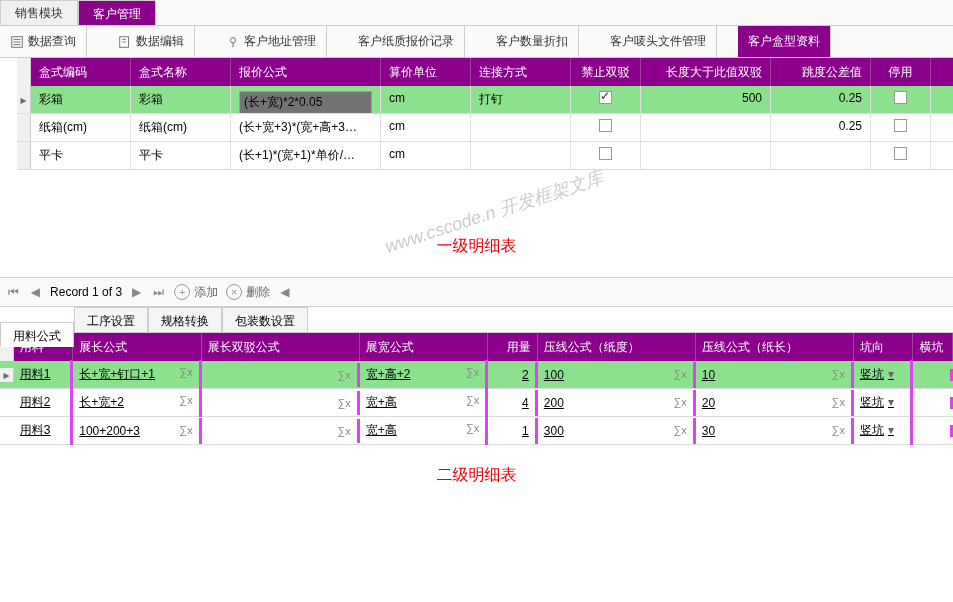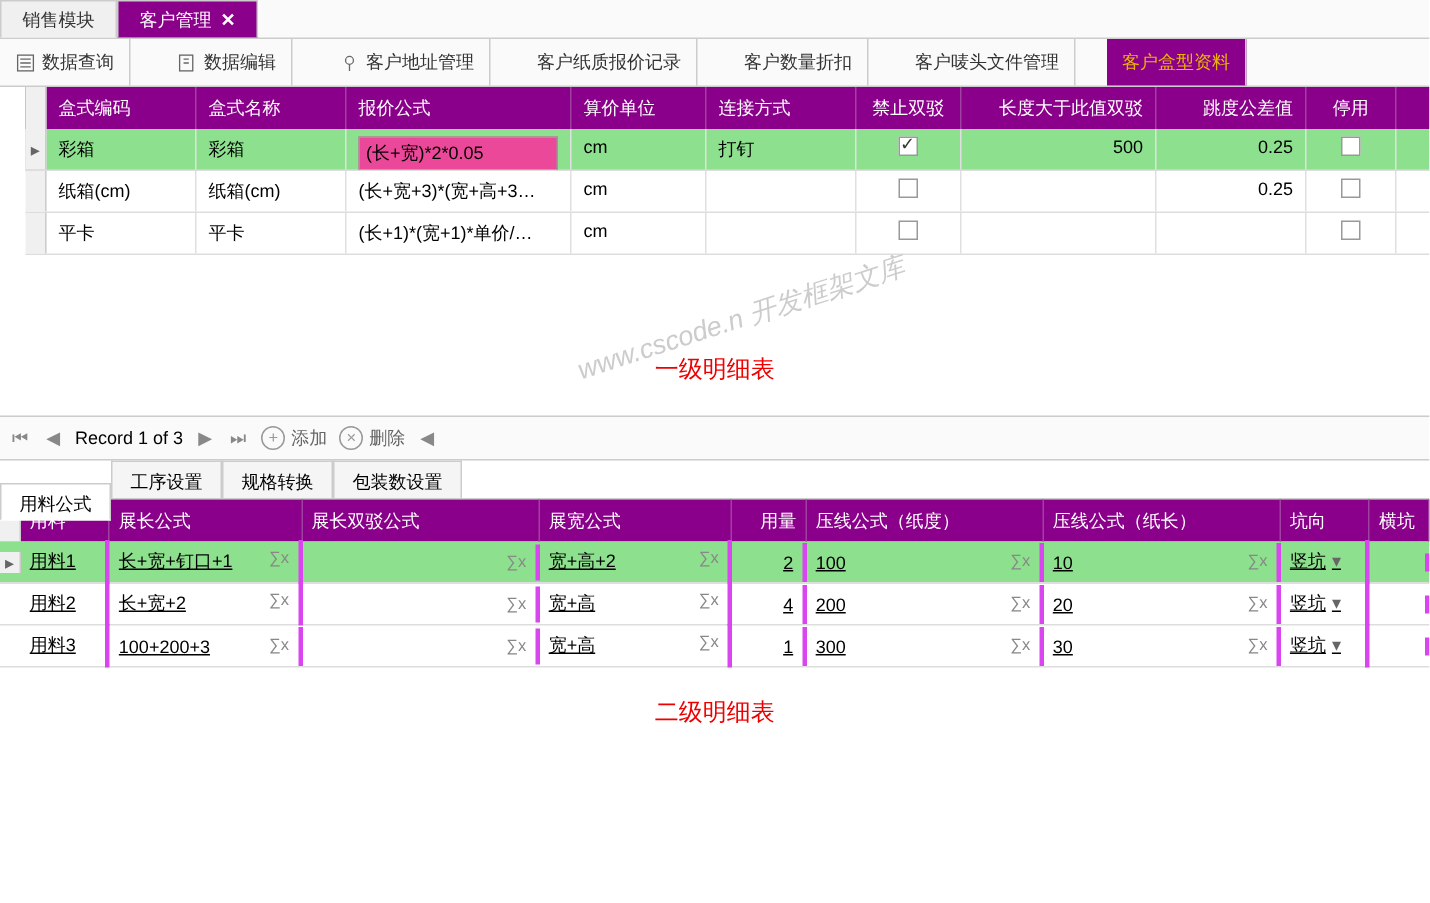--- a/index.html
+++ b/index.html
@@ -1,33 +1,33 @@
 <!DOCTYPE html>
 <html><head>
 <meta charset="utf-8">
 <style>
 * { margin:0; padding:0; box-sizing:border-box; font-family:"Microsoft YaHei",Arial,sans-serif; font-size:12px; }
 body { background:#fff; width:953px; height:602px; overflow:hidden; position:relative; }
 .top-tabs { display:flex; border-bottom:1px solid #ccc; height:26px; background:#fafafa; }
 .top-tab { padding:5px 14px; border:1px solid #ccc; border-bottom:none; background:#f0f0f0; color:#333; cursor:pointer; display:flex; align-items:center; gap:6px;}
-.top-tab.active { background:#8b008b; color:#fff; }
+.top-tab.active { background:#8b008b; color:#fff;flex-direction:column; }
 .close-x { color:#fff; font-weight:bold;}
 .toolbar { display:flex; border-bottom:1px solid #ccc; height:32px; background:#fafafa;gap:21px; }
 .tool-btn { padding:6px 10px; border-right:1px solid #ccc; display:flex; align-items:center; gap:4px; cursor:pointer; color:#333; }
-.tool-btn.active { background:#8b008b; color:#eab308; }
+.tool-btn.active { background:#8b008b; color:#ffffff; }
 .tool-icon { width:14px; height:14px; display:inline-block; }
 .grid { width:100%;padding-left:17px; }
 .grid-header { display:flex; background:#8b008b; color:#fff; height:28px; align-items:stretch; }
 .grid-header .cell { padding:6px 8px; border-right:1px solid #a040a0; }
 .grid-row { display:flex; height:28px; align-items:stretch; border-bottom:1px solid #ddd; }
 .grid-row.sel { background:#8de08d; }
 .grid-row .cell { padding:5px 8px; border-right:1px solid #e0e0e0; overflow:hidden; white-space:nowrap; text-overflow:ellipsis; }
 .rowhandle { width:14px; background:#f0f0f0; border-right:1px solid #ccc; display:flex; align-items:center; justify-content:center; color:#666;}
 .c-code{width:100px;} .c-name{width:100px;} .c-formula{width:150px;} .c-unit{width:90px;} .c-conn{width:100px;} .c-forbid{width:70px;text-align:center;} .c-len{width:130px;text-align:right;} .c-tol{width:100px;text-align:right;} .c-dis{width:60px;text-align:center;}
-.input-like{ background:#ec4899; border:1px solid #999; padding:2px 4px; height:38px; display:inline-block; width:100%; }
+.input-like{ background:#737373; border:1px solid #999; padding:2px 4px; height:38px; display:inline-block; width:100%; }
 .chk { width:13px; height:13px; border:1px solid #999; display:inline-block; background:#fff; position:relative;}
 .chk.on::after{content:"✓"; position:absolute; top:-3px; left:0; font-size:12px; color:#333;}
 .watermark { position:absolute; top:200px; left:380px; color:#ccc; font-size:18px; font-style:italic; transform:rotate(-18deg); pointer-events:none;}
 .section-label { color:#e00; font-size:16px; text-align:center; padding:20px 0;font-family:Liberation Mono, monospace;}
 .pager { display:flex; align-items:center; gap:8px; border-top:1px solid #ccc; border-bottom:1px solid #ccc; height:30px; padding:0 6px; background:#fafafa;}
 .pager .pbtn { color:#888; cursor:pointer; padding:0 2px;}
 .pager .circle-btn { display:flex; align-items:center; gap:4px; color:#666; cursor:pointer;}
 .circ { width:16px; height:16px; border:1.5px solid #999; border-radius:50%; display:flex; align-items:center; justify-content:center; font-size:11px; color:#999;}
 .sub-tabs { display:flex; border-bottom:1px solid #ccc; height:26px;}
 .sub-tab { padding:5px 12px; border:1px solid #ccc; border-bottom:none; background:#f5f5f5; cursor:pointer;}

